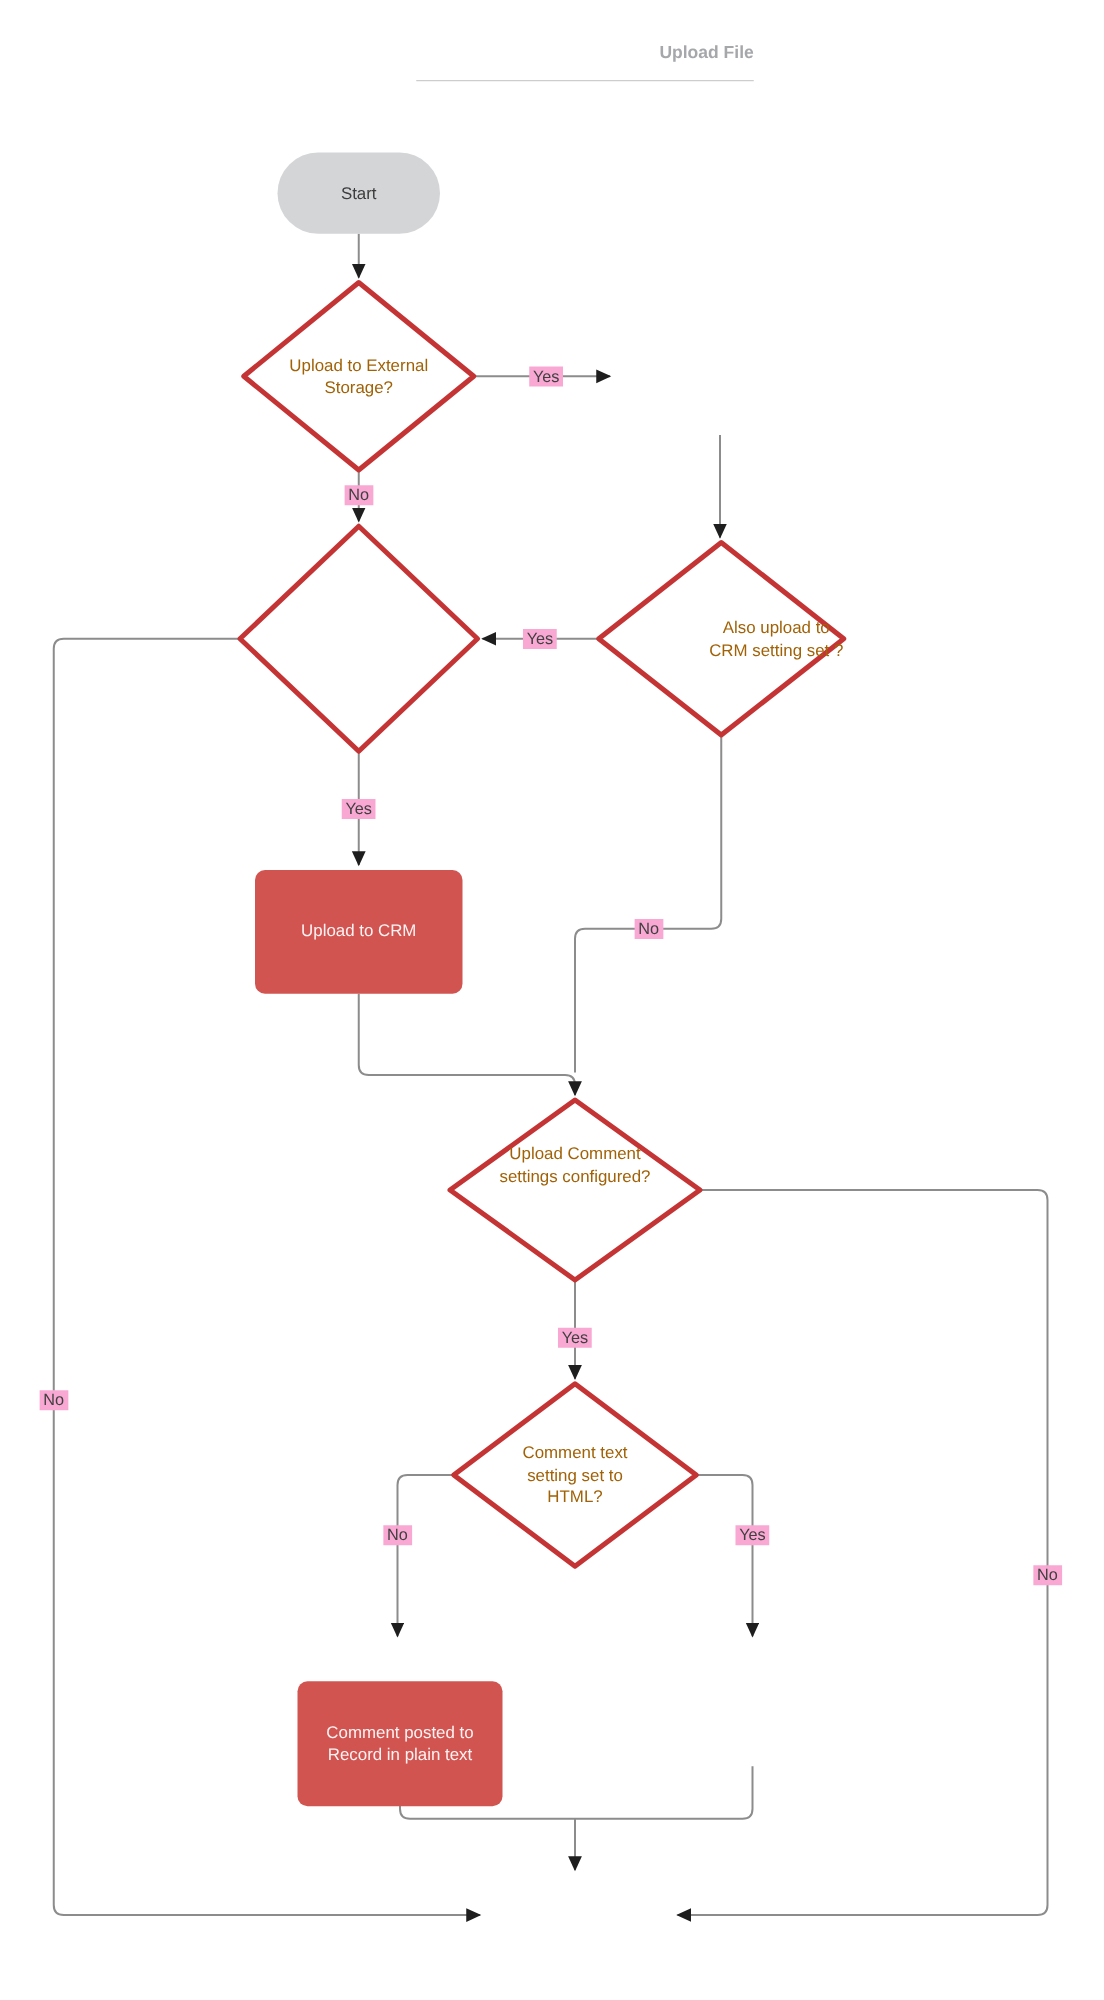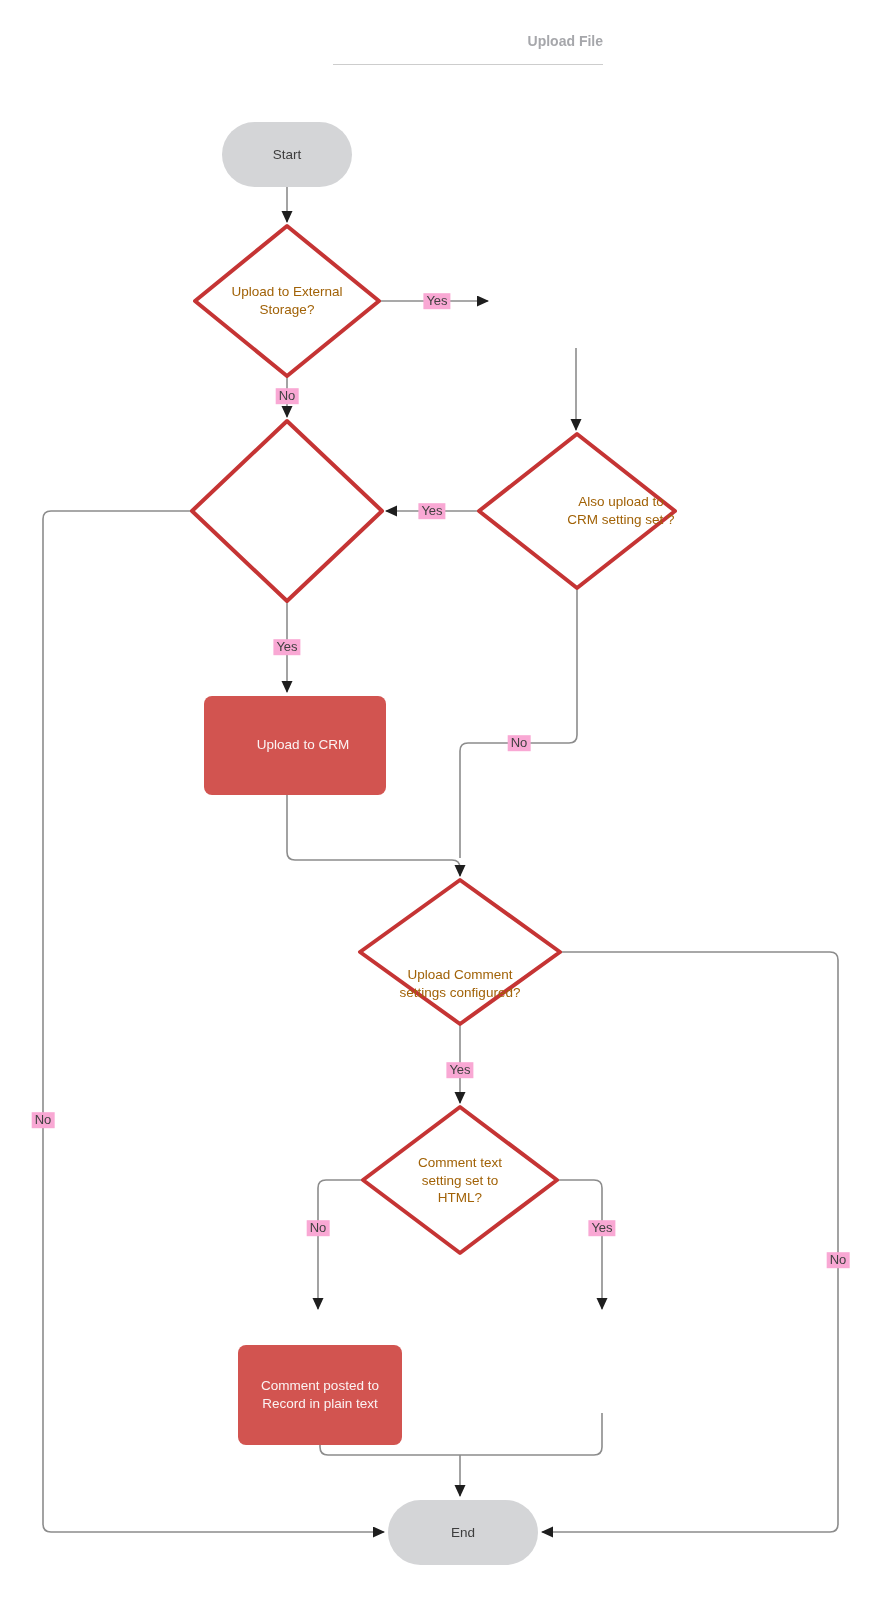--- a/index.html
+++ b/index.html
@@ -75,34 +75,31 @@
       <polygon points="287,421 382,511 287,601 192,511"></polygon>
       <polygon points="577,434 675,511 577,588 479,511"></polygon>
       <polygon points="460,880 560,952 460,1024 360,952"></polygon>
       <polygon points="460,1107 557,1180 460,1253 363,1180"></polygon>
     </g>
   </svg>
 
   <div class="terminator" style="left:222px;top:122px;width:130px;height:65px;">
     <span>Start</span>
   </div>
-  <div class="terminator" style="left:388px;top:1500px;width:150px;height:65px;">
-    <span>End</span>
-  </div>
 
-  <div class="process" style="left:204px;top:696px;width:166px;height:99px;padding-left:16px;">
+  <div class="process" style="left:204px;top:696px;width:166px;height:99px;">
     <div class="inner">Upload to CRM</div>
   </div>
   <div class="process" style="left:238px;top:1345px;width:164px;height:100px;">
     <div class="inner">Comment posted to Record in plain text</div>
   </div>
 
   <div class="node-text" style="left:287px;top:301px;width:160px;">Upload to External Storage?</div>
   <div class="node-text" style="left:577px;top:511px;width:114px;margin-left:44px;">Also upload to CRM setting set ?</div>
-  <div class="node-text" style="left:460px;top:984px;width:132px;">Upload Comment settings configured?</div>
+  <div class="node-text" style="left:460px;top:932px;width:132px;">Upload Comment settings configured?</div>
   <div class="node-text" style="left:460px;top:1180px;width:100px;">Comment text setting set to HTML?</div>
 
   <div class="edge-label" style="left:437px;top:301px;">Yes</div>
   <div class="edge-label" style="left:287px;top:396px;">No</div>
   <div class="edge-label" style="left:432px;top:511px;">Yes</div>
   <div class="edge-label" style="left:519px;top:743px;">No</div>
   <div class="edge-label" style="left:287px;top:647px;">Yes</div>
   <div class="edge-label" style="left:43px;top:1120px;">No</div>
   <div class="edge-label" style="left:460px;top:1070px;">Yes</div>
   <div class="edge-label" style="left:838px;top:1260px;">No</div>

